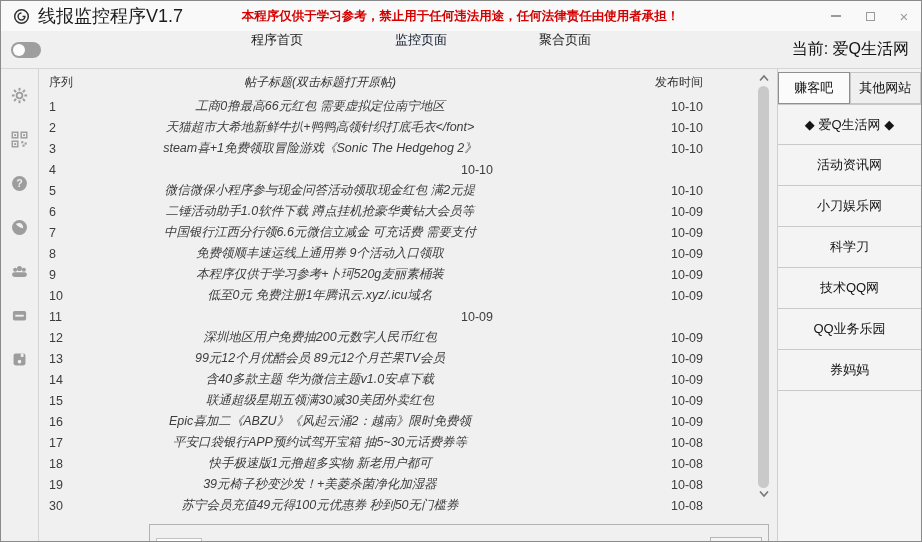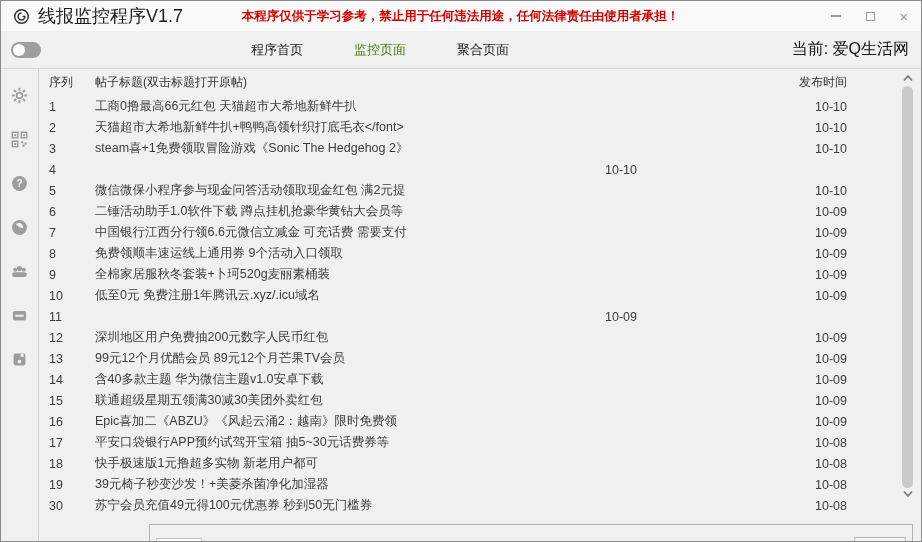--- a/index.html
+++ b/index.html
@@ -16,35 +16,35 @@
   .warning { position:absolute; left:0; right:1px; text-align:center; font-size:12.5px; font-weight:bold; color:#d40000; pointer-events:none; }
   .win-controls { margin-left:auto; display:flex; align-items:center; height:100%; }
   .win-btn { width:34px; height:100%; display:flex; align-items:center; justify-content:center; color:#8a8a8a; cursor:default; }
   .glyph-min { width:10px; height:0; border-bottom:2px solid #9a9a9a; display:block; }
   .glyph-max { width:9px; height:9px; border:1.5px solid #9a9a9a; display:block; }
   .glyph-close { font-size:15px; color:#9a9a9a; line-height:1; }
   
   .navrow { height:38px; position:relative; border-bottom:1px solid #d6d6d6; }
   .toggle { position:absolute; left:10px; top:11px; width:30px; height:16px; border-radius:9px; background:#9e9e9e; }
   .toggle .knob { position:absolute; left:2px; top:2px; width:12px; height:12px; border-radius:50%; background:#fdfdfd; }
-  .nav-tabs { position:absolute; left:250px; top:0; height:100%; display:flex; align-items:center; gap:51px; }
+  .nav-tabs { position:absolute; left:250px; top:0; height:100%; display:flex; gap:92px; }
   .nav-tab { font-size:13px; color:#1f1f1f; cursor:default; }
-  .nav-tab.active { color:#4d7c0f; }
+  .nav-tab.active { color:#0f172a; }
   .current-site { position:absolute; right:12px; top:0; height:100%; display:flex; align-items:center; font-size:16px; color:#111; }
   
   .content { display:flex; height:473px; }
   .left-strip { width:38px; border-right:1px solid #d4d4d4; display:flex; flex-direction:column; align-items:center; padding-top:18px; gap:23px; }
   .tool-icon { width:17px; height:17px; opacity:.95; }
   
   .main { flex:1; position:relative; }
   .tbl { margin-right:22px; }
   .t-head { display:grid; grid-template-columns:56px 1fr 210px; height:27px; align-items:center; font-size:12px; color:#333; }
   .t-row  { display:grid; grid-template-columns:56px 1fr 210px; height:21px; align-items:center; font-size:12.5px; color:#3c3c3c; }
   .c-seq   { padding-left:10px; }
-  .c-title { white-space:nowrap; overflow:hidden; }
+  .c-title { text-align:center; white-space:nowrap; overflow:hidden;font-style:italic; }
   .c-time  { text-align:right; padding-right:52px; }
   
   .scrollbar { position:absolute; right:7px; top:3px; width:13px; height:445px; }
   .sb-arrow { width:13px; height:12px; display:flex; align-items:center; justify-content:center; }
   .sb-thumb { width:11px; margin:2px auto 0; height:402px; background:#c9c9c9; border-radius:6px; }
   .sb-arrow svg { width:10px; height:8px; }
   
   .bottom-panel { position:absolute; left:110px; right:8px; top:455px; height:90px; background:#f0f0f0; border:1px solid #b2b2b2; }
   .bp-input { position:absolute; left:6px; top:13px; width:46px; height:18px; background:#fdfdfd; border:1px solid #c2c2c2; }
   .bp-text { position:absolute; left:66px; top:14px; width:200px; height:14px; color:#444; font-size:12px; overflow:hidden; }
@@ -155,21 +155,21 @@
   <div class="main">
     <div class="tbl">
       <div class="t-head">
         <span class="c-seq">序列</span>
         <span class="c-title">帖子标题(双击标题打开原帖)</span>
         <span class="c-time">发布时间</span>
       </div>
       <div id="rows">
           <div class="t-row">
             <span class="c-seq">1</span>
-            <span class="c-title">工商0撸最高66元红包 天猫超市大希地新鲜牛扒</span>
+            <span class="c-title">工商0撸最高66元红包 需要虚拟定位南宁地区</span>
             <span class="c-time">10-10</span>
           </div>
           <div class="t-row">
             <span class="c-seq">2</span>
             <span class="c-title">天猫超市大希地新鲜牛扒+鸭鸭高领针织打底毛衣&lt;/font&gt;</span>
             <span class="c-time">10-10</span>
           </div>
           <div class="t-row">
             <span class="c-seq">3</span>
             <span class="c-title">steam喜+1免费领取冒险游戏《Sonic The Hedgehog 2》</span>
@@ -194,21 +194,21 @@
             <span class="c-title">中国银行江西分行领6.6元微信立减金 可充话费 需要支付</span>
             <span class="c-time">10-09</span>
           </div>
           <div class="t-row">
             <span class="c-seq">8</span>
             <span class="c-title">免费领顺丰速运线上通用券 9个活动入口领取</span>
             <span class="c-time">10-09</span>
           </div>
           <div class="t-row">
             <span class="c-seq">9</span>
-            <span class="c-title">全棉家居服秋冬套装+卜珂520g麦丽素桶装</span>
+            <span class="c-title">本程序仅供于学习参考+卜珂520g麦丽素桶装</span>
             <span class="c-time">10-09</span>
           </div>
           <div class="t-row">
             <span class="c-seq">10</span>
             <span class="c-title">低至0元 免费注册1年腾讯云.xyz/.icu域名</span>
             <span class="c-time">10-09</span>
           </div>
           <div class="t-row">
             <span class="c-seq">11</span>
             <span class="c-time">10-09</span>
@@ -275,14 +275,30 @@
       </div>
     </div>
 
     <div class="bottom-panel">
       <span class="bp-input"></span>
       <span class="bp-text"></span>
       <span class="bp-button"></span>
     </div>
   </div>
 
+  <div class="sidebar">
+    <div class="sb-tabs" id="sb-tabs">
+        <div class="sb-tab active">赚客吧</div>
+        <div class="sb-tab">其他网站</div>
+      </div>
+    <div class="site-list" id="site-list">
+        <div class="site-item">◆ 爱Q生活网 ◆</div>
+        <div class="site-item">活动资讯网</div>
+        <div class="site-item">小刀娱乐网</div>
+        <div class="site-item">科学刀</div>
+        <div class="site-item">技术QQ网</div>
+        <div class="site-item">QQ业务乐园</div>
+        <div class="site-item">券妈妈</div>
+      </div>
+    <div class="sidebar-empty"></div>
+  </div>
 
 </div>
 
 </body></html>

